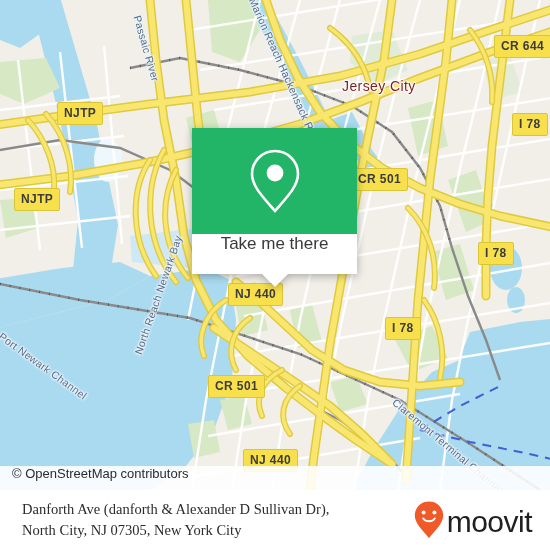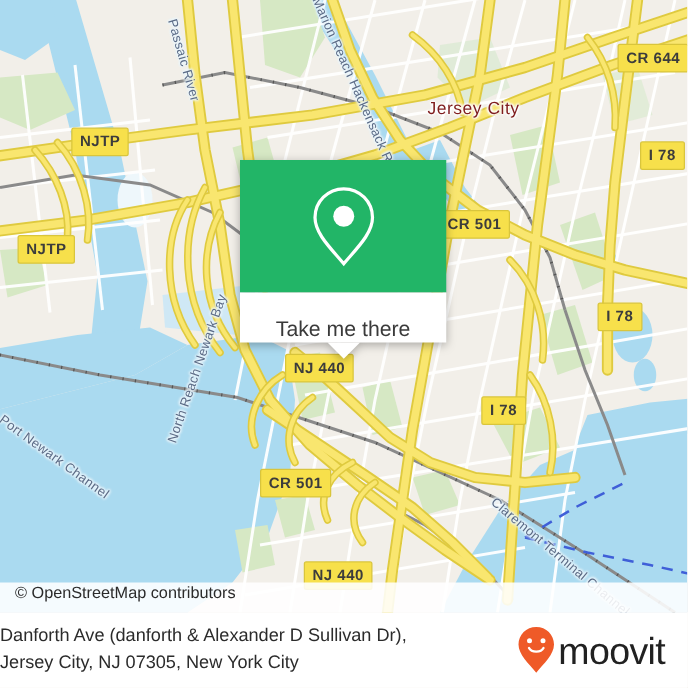--- a/index.html
+++ b/index.html
@@ -93,21 +93,21 @@
     height: 106px;
     background: #22b567;
     display: flex;
     align-items: center;
     justify-content: center;
   }
   #popup-foot {
     height: 40px;
     background: #ffffff;
     display: flex;
-    align-items: flex-end;
+    align-items: flex-start;
     justify-content: center;
   }
   #popup-foot-label {
     font-size: 17px;
     color: #3a3a3a;
     font-family: "Liberation Sans", sans-serif;
   }
   #popup-tail {
     position: absolute;
     left: 50%;
@@ -126,24 +126,25 @@
     top: 490px;
     width: 550px;
     height: 60px;
     background: #ffffff;
     display: flex;
     align-items: center;
     box-sizing: border-box;
   }
   #footer-text {
     flex: 1;
+    padding-left: 22px;
     font-size: 14.5px;
     line-height: 1.45;
     color: #2b2b2b;
-    font-family: Liberation Sans, sans-serif;
+    font-family: Liberation Serif, serif;
   }
   #brand {
     display: flex;
     align-items: flex-end;
     padding-right: 18px;
     gap: 3px;
   }
   #brand-word {
     font-size: 30px;
     color: #212121;
@@ -348,21 +349,21 @@
     </div>
 
     <div id="attribution">
       <span>© OpenStreetMap contributors</span>
     </div>
   </div>
 
   <div id="footer">
     <div id="footer-text">
       <div>Danforth Ave (danforth &amp; Alexander D Sullivan Dr),</div>
-      <div>Jersey City, NJ 07305, New York City</div>
+      <div>North City, NJ 07305, New York City</div>
     </div>
     <div id="brand">
       <svg width="30" height="38" viewBox="0 0 30 38">
         <path d="M15 0.5 C7 0.5 0.8 6.7 0.8 14.6 C0.8 22.6 9 29.8 15 37.2 C21 29.8 29.2 22.6 29.2 14.6 C29.2 6.7 23 0.5 15 0.5 Z" fill="#ef5a28"></path>
         <circle cx="9.6" cy="11.6" r="2.0" fill="#ffffff"></circle>
         <circle cx="20.4" cy="11.6" r="2.0" fill="#ffffff"></circle>
         <path d="M9.2 17.4 C11.2 21.2 18.8 21.2 20.8 17.4" fill="none" stroke="#ffffff" stroke-width="1.9" stroke-linecap="round"></path>
       </svg>
       <span id="brand-word">moovit</span>
     </div>

